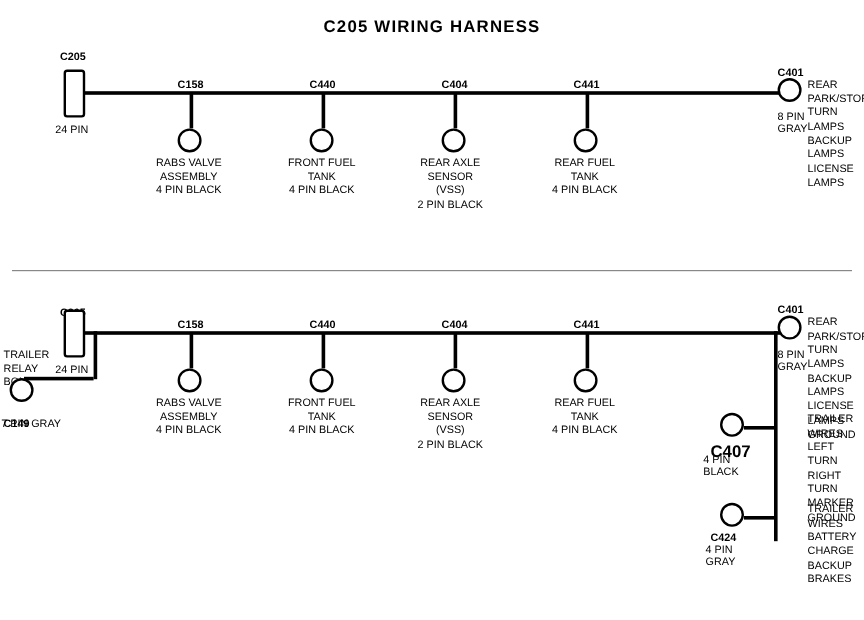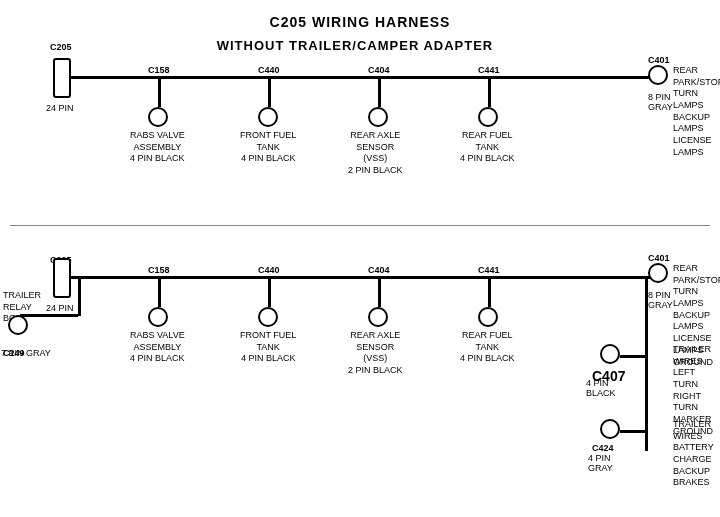--- a/index.html
+++ b/index.html
@@ -72,21 +72,20 @@
       left: 10px;
     }
   </style>
 </head>
 <body>
 
 <div class="diagram-container">
 
   <div class="page-title" style="position:absolute;top:6px;left:0;width:720px;">C205 WIRING HARNESS</div>
 
-  <div class="section-label" style="top:38px;left:155px;">WITHOUT  TRAILER/CAMPER ADAPTER</div>
 
   <div style="position:absolute;top:55px;left:50px;">
     <span style="font-size:9px;font-weight:bold;position:absolute;top:-13px;left:0;">C205</span>
   </div>
   <div class="connector-rect" style="top:58px;left:53px;"></div>
   <div style="position:absolute;top:103px;left:46px;font-size:9px;">24 PIN</div>
 
   <div class="h-line" style="top:76px;left:70px;width:580px;"></div>
 
   <div style="position:absolute;top:55px;left:648px;font-size:9px;font-weight:bold;">C401</div>

